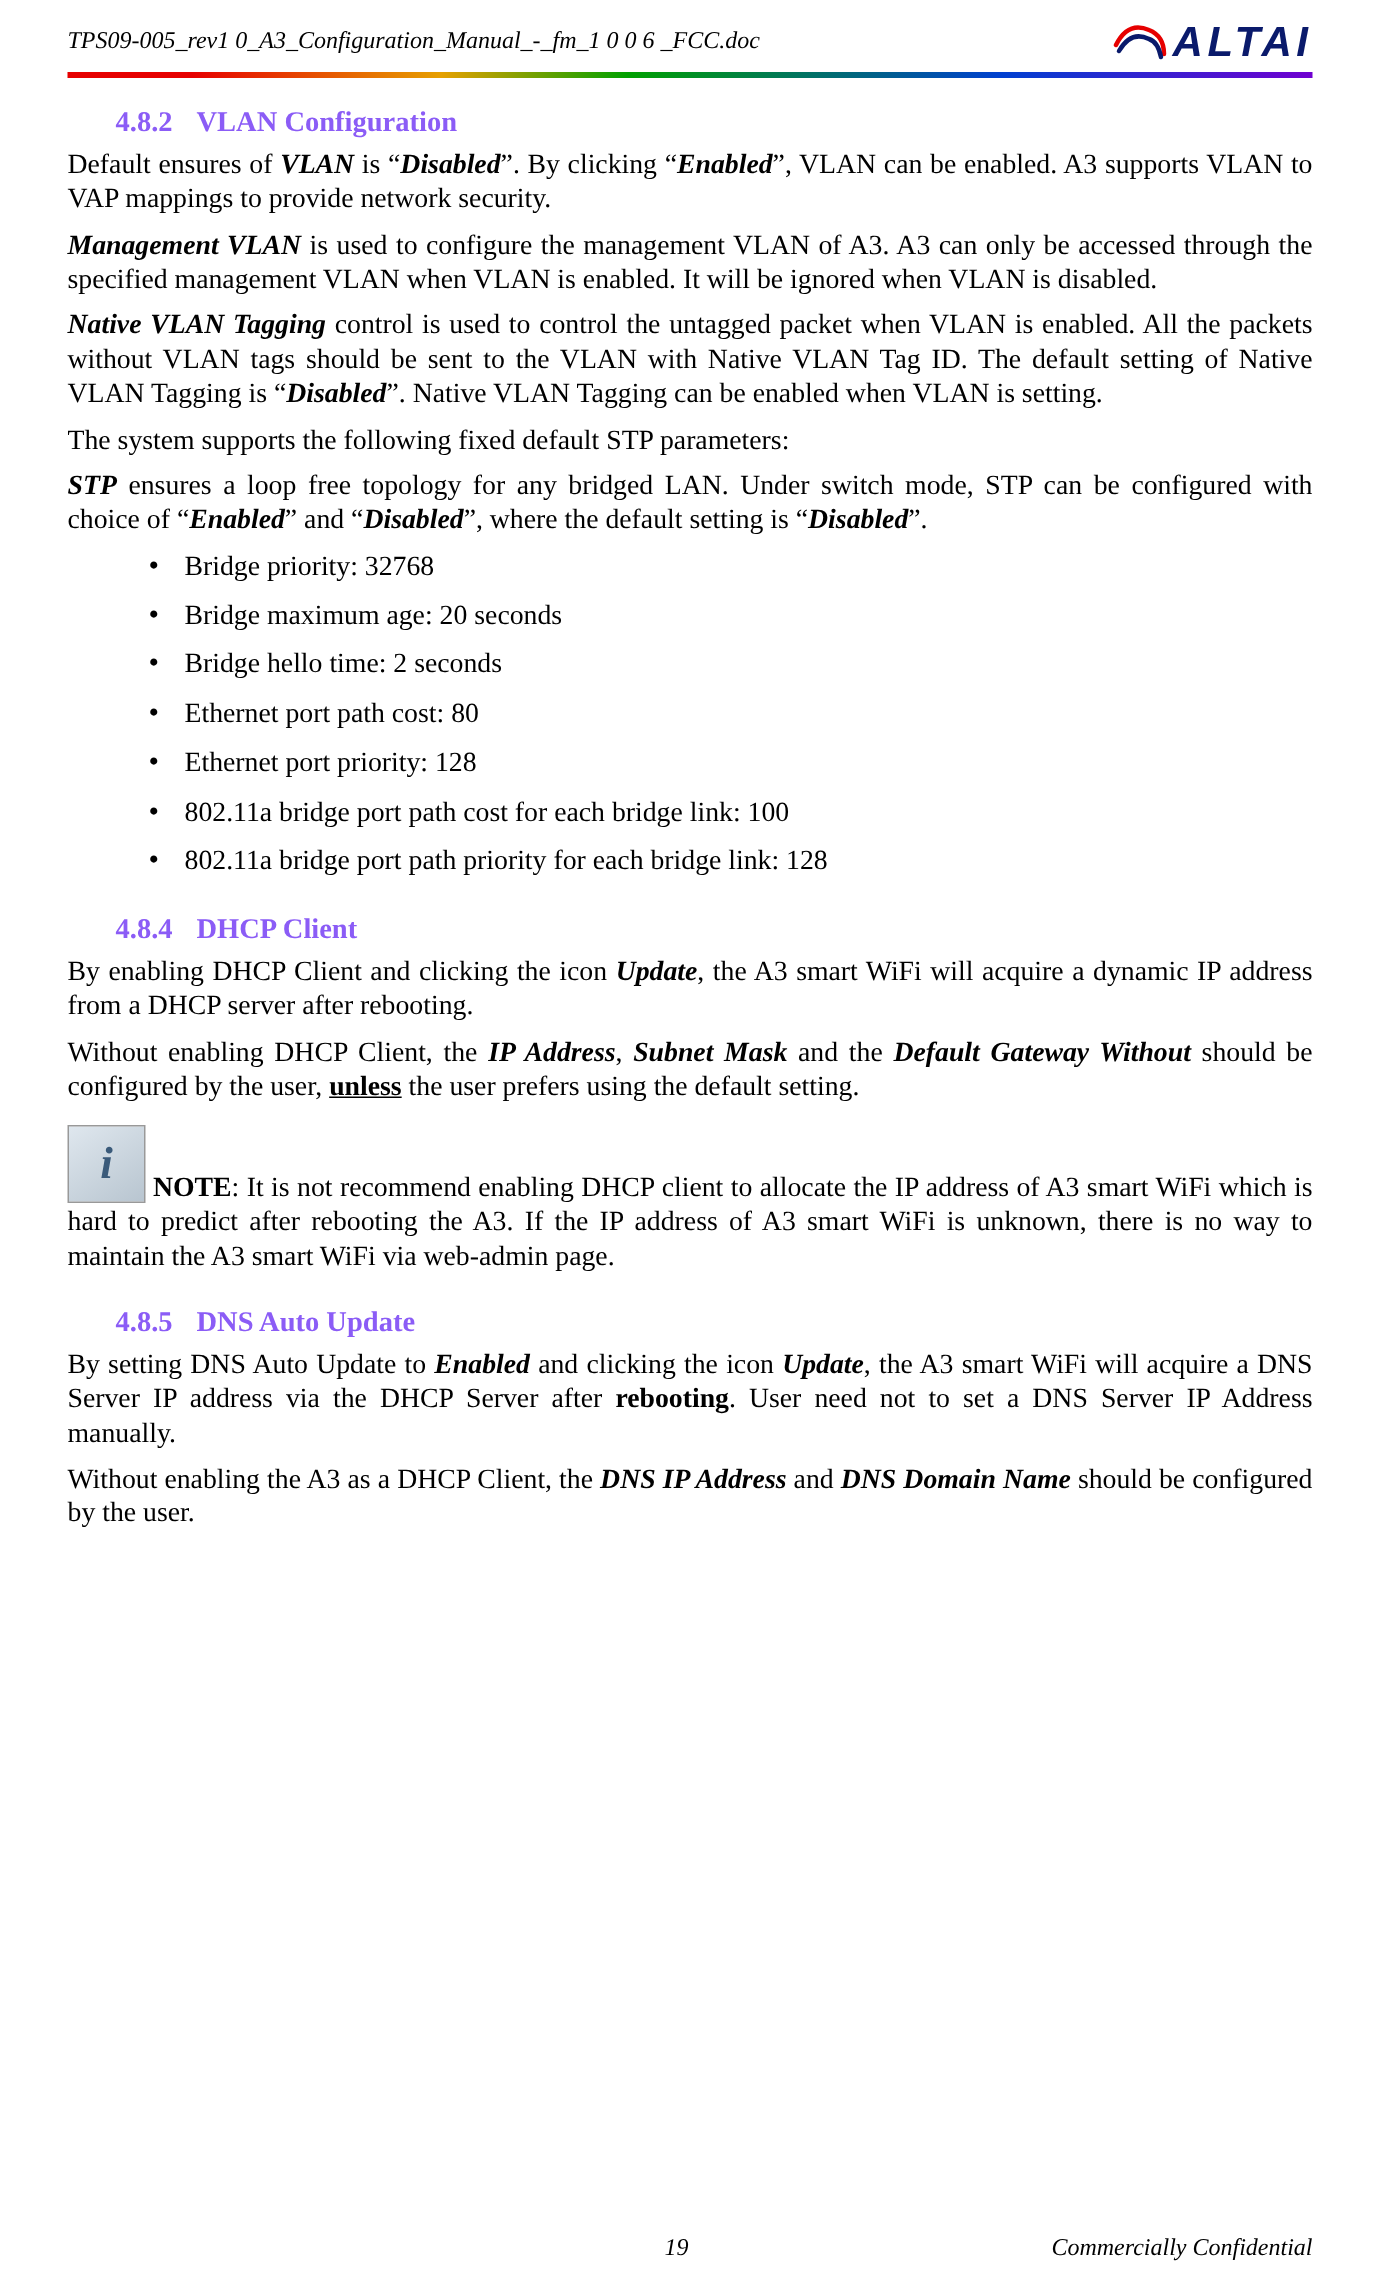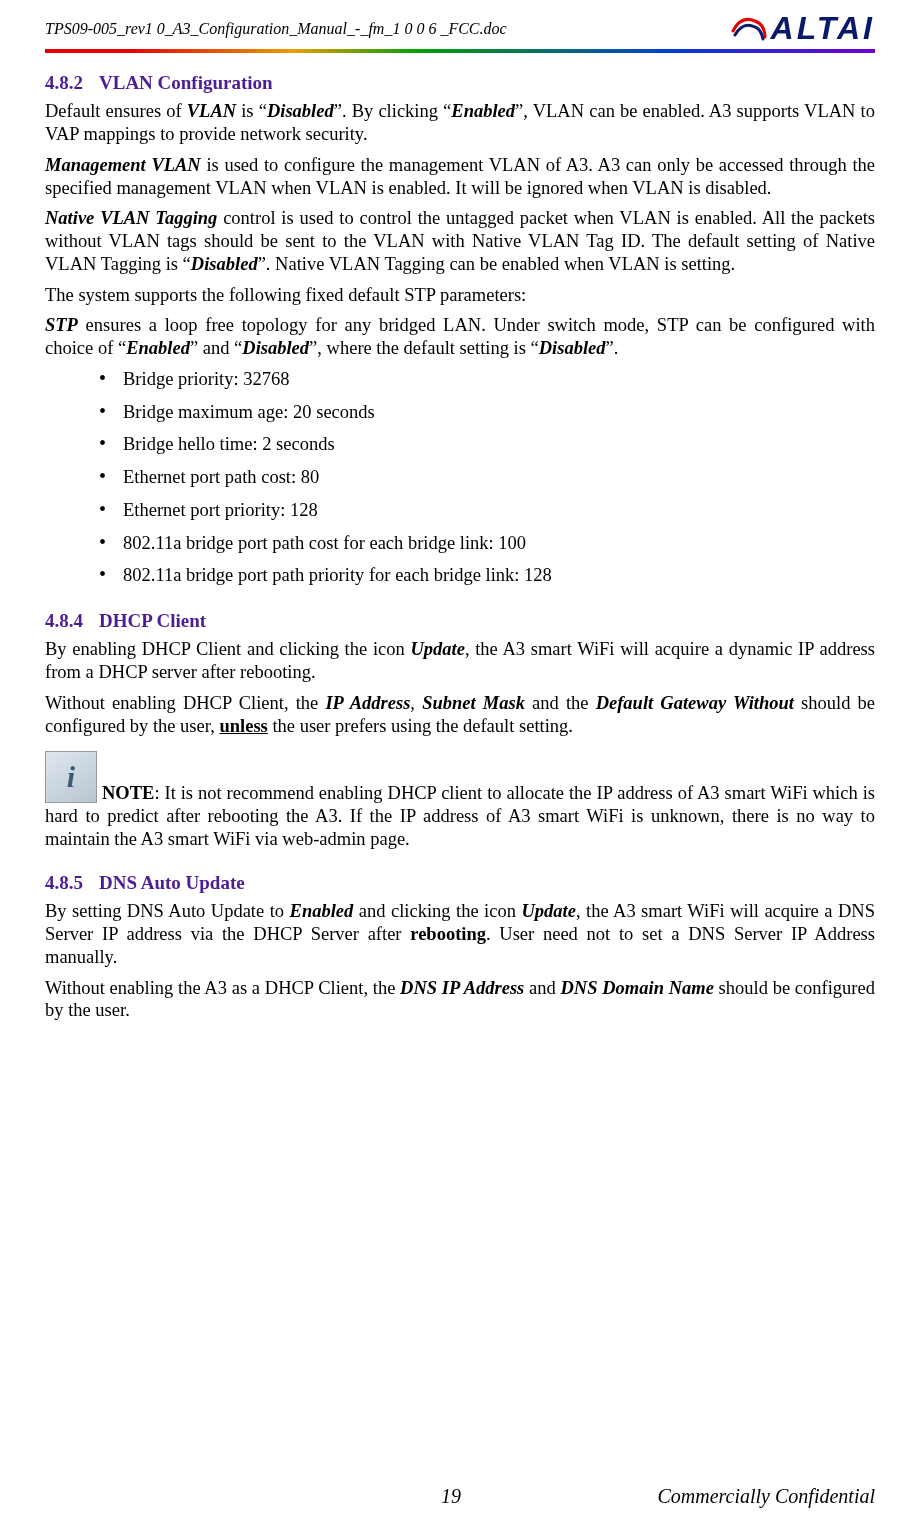--- a/index.html
+++ b/index.html
@@ -29,21 +29,21 @@
     gap: 4px;
   }
   .logo-swoosh {
     width: 36px;
     height: 36px;
     position: relative;
   }
   .logo-text {
     font-family: Arial, sans-serif;
     font-weight: 900;
-    font-size: 32px;
+    font-size: 28px;
     letter-spacing: 3px;
     color: #0a1a6b;
     font-style: italic;
   }
   .color-bar {
     height: 4px;
     width: 100%;
     background: linear-gradient(to right,
       #e60000 0%, #e60000 10%,
       #e60000 10%, #e6a000 30%,
@@ -51,26 +51,27 @@
       #00a000 45%, #0040d0 75%,
       #0040d0 75%, #7000d0 100%);
     margin-bottom: 12px;
   }
   .content {
     font-size: 18.5px;
     line-height: 1.23;
     text-align: justify;
   }
   .section-heading {
-    color: #4c1d95;
+    color: #8b5cf6;
     font-weight: bold;
     font-size: 19px;
     margin-top: 18px;
     margin-bottom: 6px;
     text-align: left;
+    margin-left: 32px;
   }
   .section-heading .num {
     margin-right: 16px;
   }
   p {
     margin-bottom: 8px;
   }
   ul.stp-list {
     list-style: none;
     padding-left: 54px;
@@ -110,21 +111,21 @@
     flex-shrink: 0;
   }
   .footer {
     position: absolute;
     bottom: 20px;
     left: 27px;
     right: 45px;
     display: flex;
     justify-content: space-between;
     font-style: italic;
-    font-size: 20px;
+    font-size: 16px;
   }
   .footer-center {
     position: absolute;
     left: 50%;
     transform: translateX(-50%);
   }
   .swoosh-svg { width: 36px; height: 36px; }
 </style>
 </head>
 <body>

